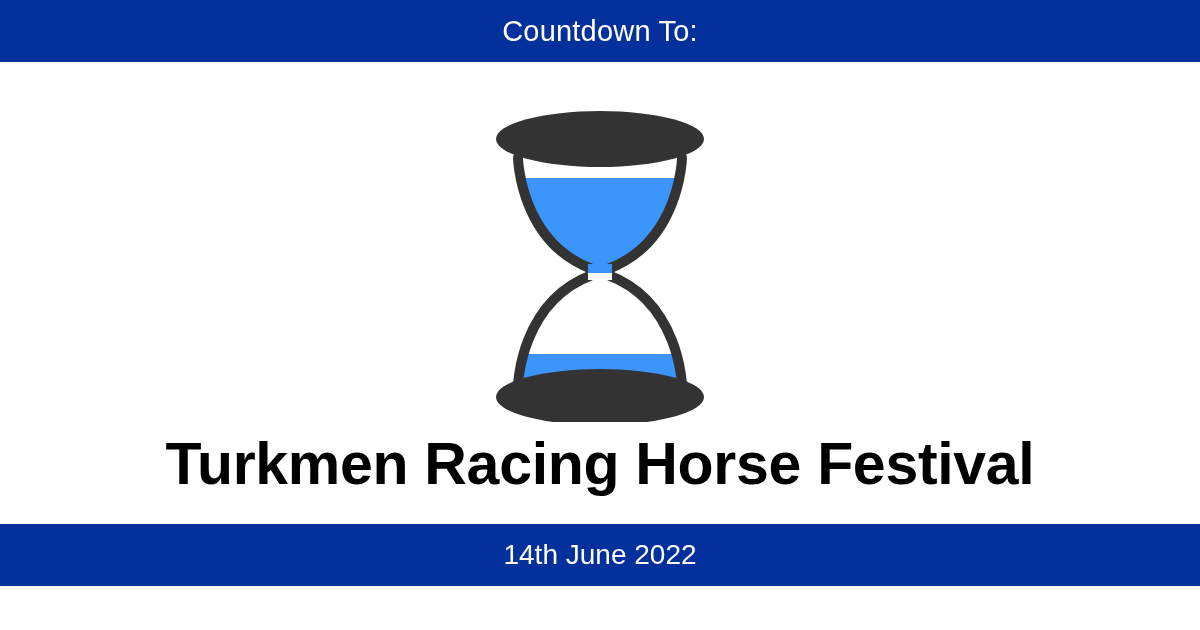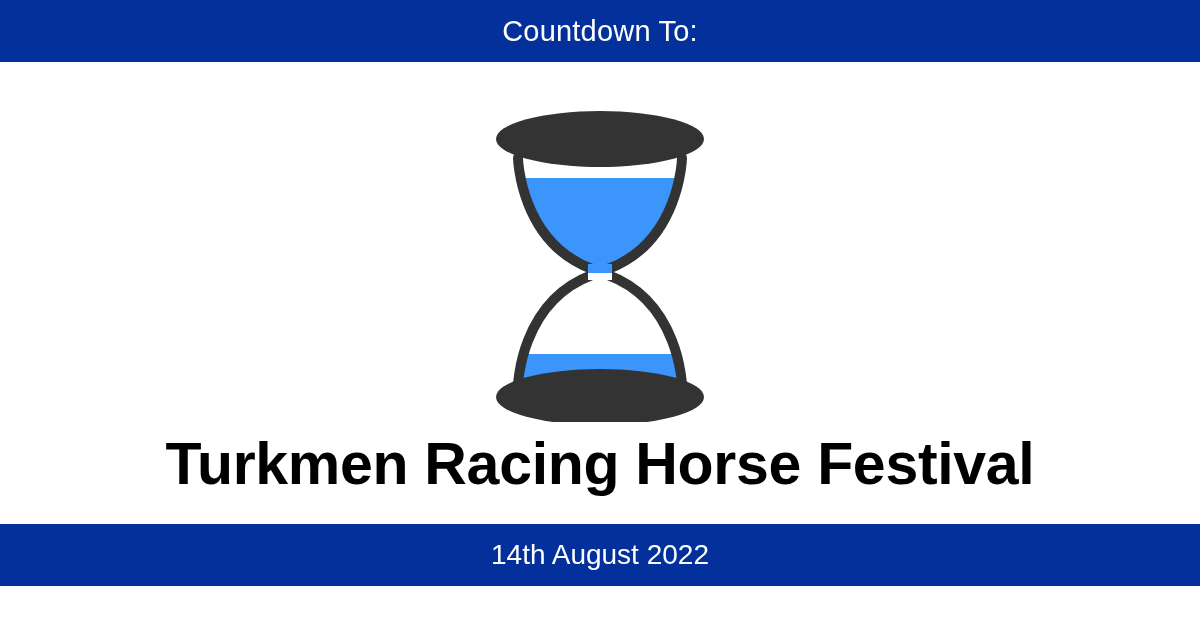--- a/index.html
+++ b/index.html
@@ -143,16 +143,16 @@
 
         <ellipse cx="120" cy="295" rx="104" ry="28" fill="#333333"></ellipse>
       </svg>
     </div>
 
     <div class="event-title">Turkmen Racing Horse Festival</div>
 
   </div>
 
   <div class="bottom-bar">
-    <div class="bottom-bar-text">14th August 2022</div>
+    <div class="bottom-bar-text">14th June 2022</div>
   </div>
 
 </div>
 
 </body></html>

